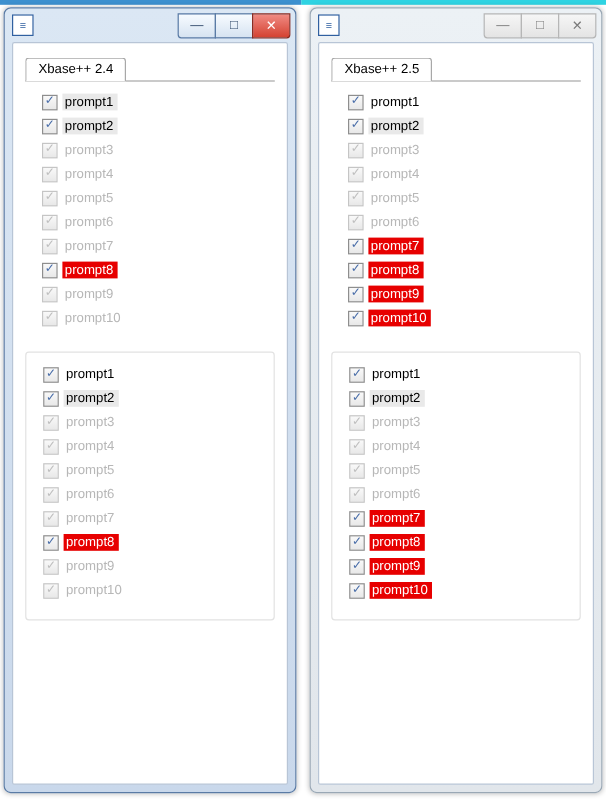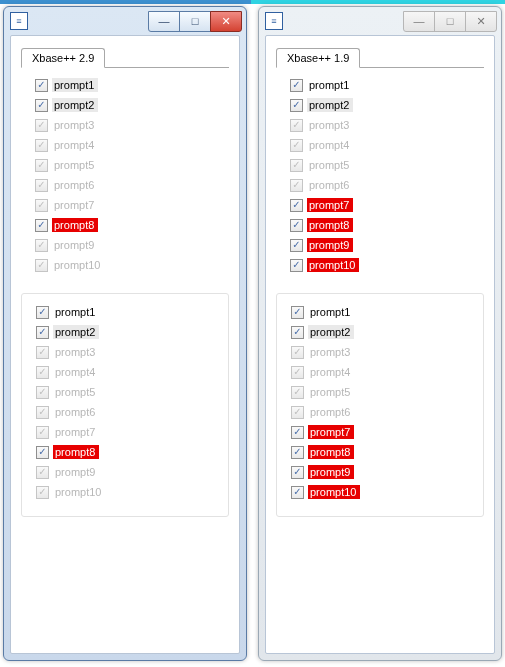--- a/index.html
+++ b/index.html
@@ -173,21 +173,21 @@
           <div class="app-icon">≡</div>
           <div class="title-controls">
             <div class="tbtn">—</div>
             <div class="tbtn">□</div>
             <div class="tbtn close">✕</div>
           </div>
         </div>
         <div class="client">
           <div class="tab-strip">
             <div class="tab-underline"></div>
-            <div class="tab">Xbase++ 2.9</div>
+            <div class="tab">Xbase++ 2.4</div>
           </div>
           <div class="tab-body">
             <div>
               <div class="cb-row">
                 <div class="cb-box">✓</div>
                 <span class="cb-label sel">prompt1</span>
               </div>
               <div class="cb-row">
                 <div class="cb-box">✓</div>
                 <span class="cb-label sel">prompt2</span>
@@ -275,21 +275,21 @@
           <div class="app-icon">≡</div>
           <div class="title-controls">
             <div class="tbtn">—</div>
             <div class="tbtn">□</div>
             <div class="tbtn close">✕</div>
           </div>
         </div>
         <div class="client">
           <div class="tab-strip">
             <div class="tab-underline"></div>
-            <div class="tab">Xbase++ 1.9</div>
+            <div class="tab">Xbase++ 2.5</div>
           </div>
           <div class="tab-body">
             <div>
               <div class="cb-row">
                 <div class="cb-box">✓</div>
                 <span class="cb-label">prompt1</span>
               </div>
               <div class="cb-row">
                 <div class="cb-box">✓</div>
                 <span class="cb-label sel">prompt2</span>

